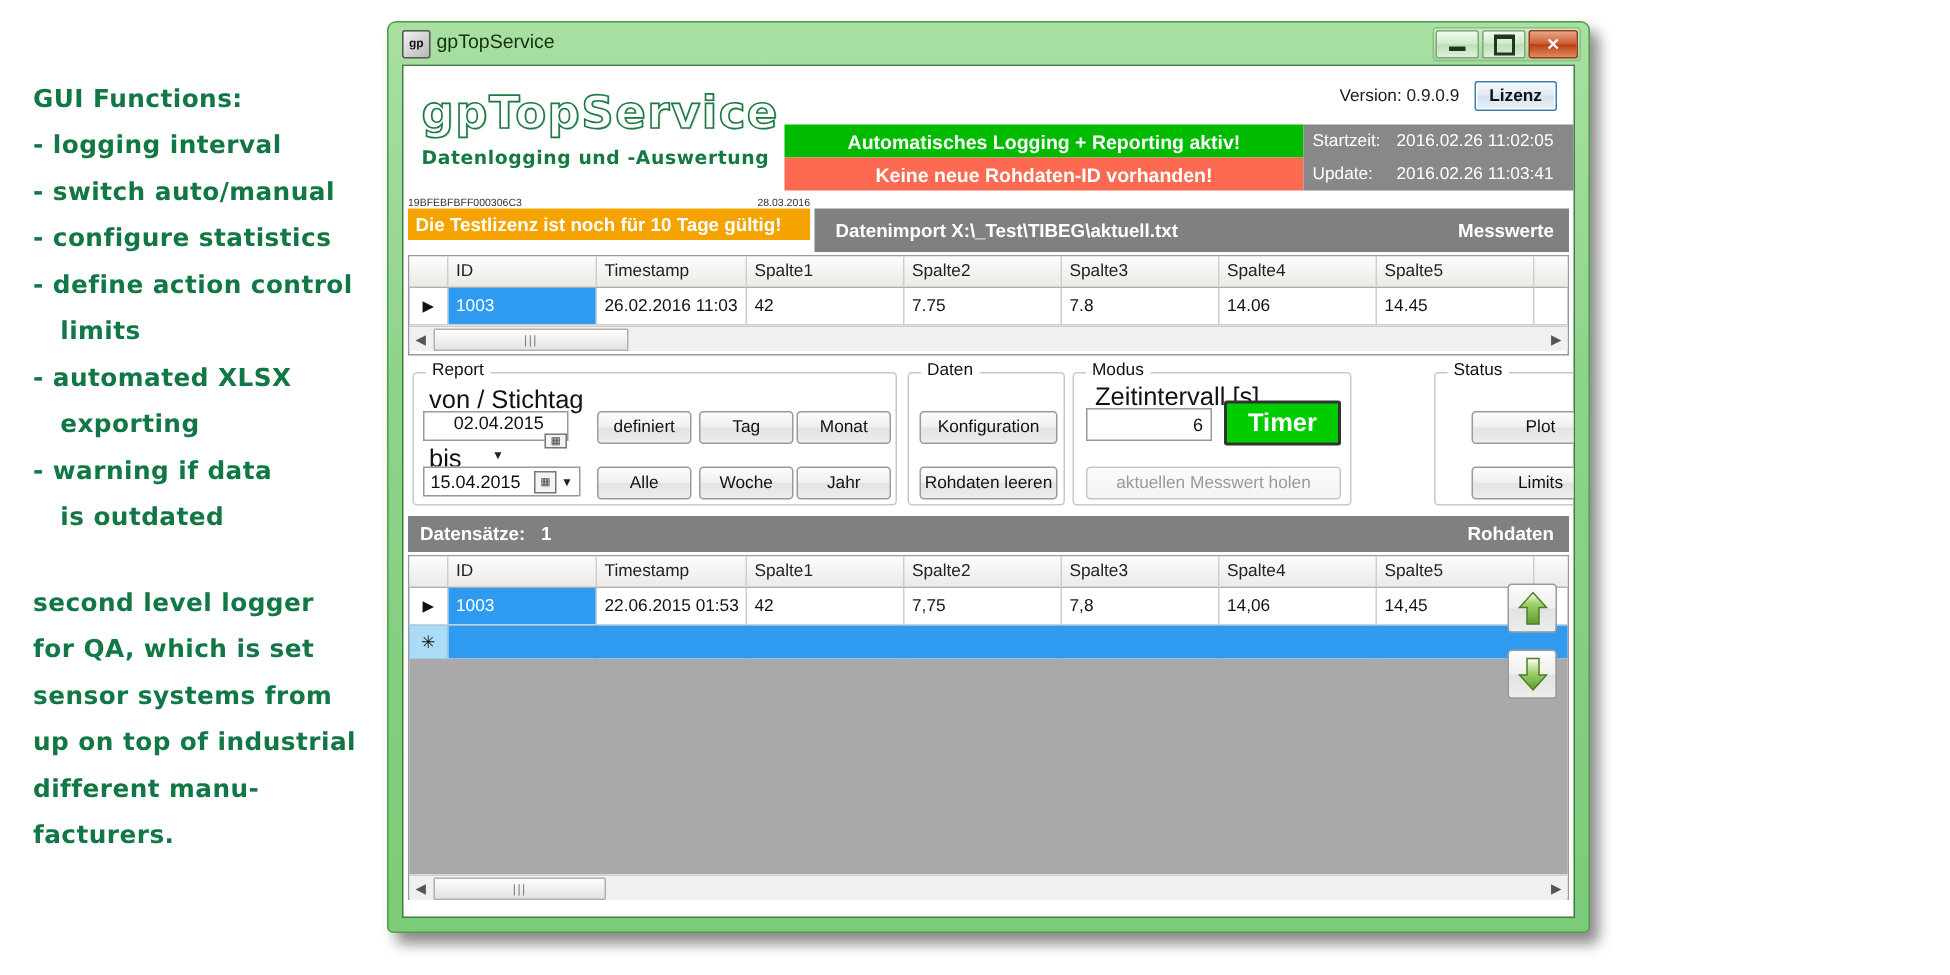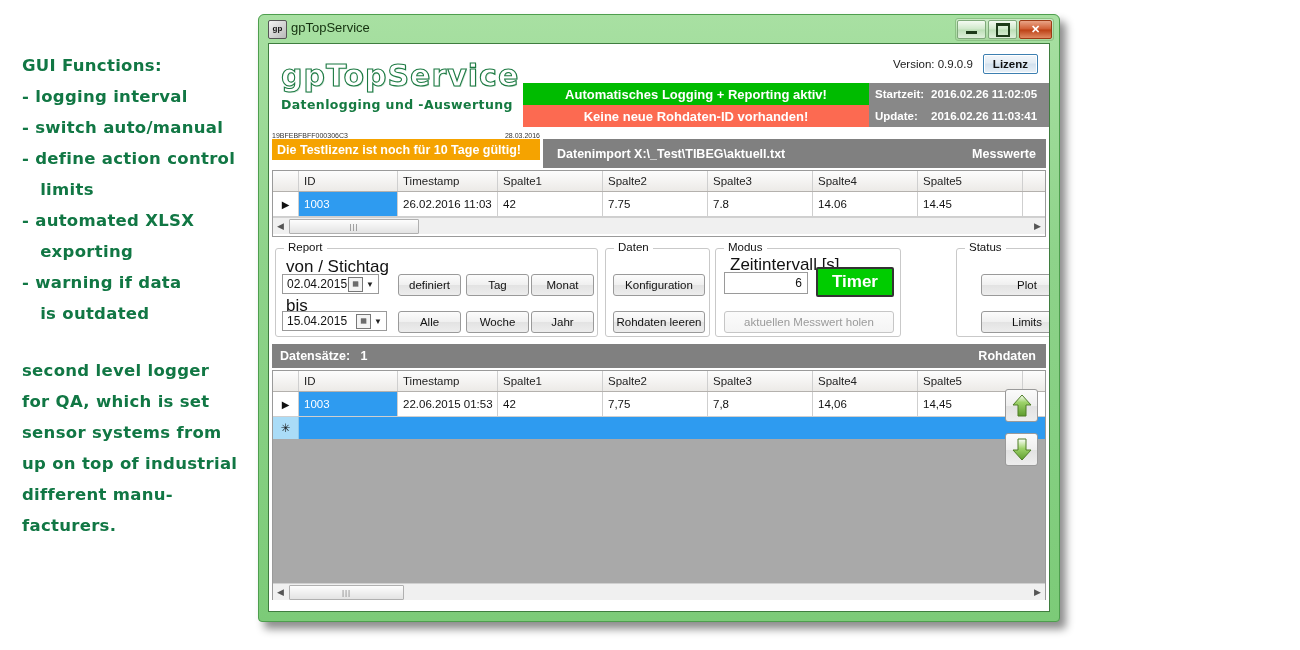--- a/index.html
+++ b/index.html
@@ -76,21 +76,21 @@
   #banner-green,#banner-red{
     position:absolute;left:254px;width:346px;height:22px;
     display:flex;align-items:center;justify-content:center;
     font-size:13px;font-weight:bold;color:#ffffff;
     font-family:"Liberation Sans",sans-serif;
   }
   #banner-green{top:39px;background:#00bb00;}
   #banner-red{top:61px;background:#fc6a51;}
   #info-box{
     position:absolute;left:600px;top:39px;width:186px;height:44px;background:#888888;
-    color:#ffffff;font-size:11.5px;font-weight:bold;
+    color:#ffffff;font-size:11.5px;font-weight:normal;
   }
   #info-box .inf-row{display:flex;height:22px;align-items:center;}
   #info-box .inf-k{width:56px;padding-left:6px;}
   #info-box .inf-v{}
   
   #serial-row{
     position:absolute;left:3px;top:84px;width:268px;height:11px;
     font-size:7px;color:#333;font-family:"Liberation Sans",sans-serif;
     display:flex;justify-content:space-between;align-items:flex-end;
   }
@@ -189,20 +189,21 @@
     display:flex;align-items:center;justify-content:center;box-sizing:border-box;
   }
 </style>
 </head>
 <body>
 
 <div id="annotations">
   <div class="ann-line">GUI Functions:</div>
   <div class="ann-line">- logging interval</div>
   <div class="ann-line">- switch auto/manual</div>
+  <div class="ann-line">- configure statistics</div>
   <div class="ann-line">- define action control</div>
   <div class="ann-line">   limits</div>
   <div class="ann-line">- automated XLSX</div>
   <div class="ann-line">   exporting</div>
   <div class="ann-line">- warning if data</div>
   <div class="ann-line">   is outdated</div>
   <div class="ann-gap"></div>
   <div class="ann-line">second level logger</div>
   <div class="ann-line">for QA, which is set</div>
   <div class="ann-line">sensor systems from</div>
@@ -287,21 +288,21 @@
       <div class="scrollbar">
         <div class="sb-left">◀</div>
         <div class="sb-thumb" style="width:128px;">|||</div>
         <div class="sb-right">▶</div>
       </div>
     </div>
 
     <div class="groupbox" style="left:6px;top:204px;width:323px;height:89px;">
       <span class="gb-title">Report</span>
       <span class="lbl" style="left:10px;top:8px;">von / Stichtag</span>
-      <div class="datefield" style="left:6px;top:25px;width:97px;height:20px;">
+      <div class="datefield" style="left:6px;top:25px;width:97px;height:20px;flex-direction:column;">
         <span>02.04.2015</span>
         <span class="cal">▦</span>
         <span class="chev">▼</span>
       </div>
       <span class="lbl" style="left:10px;top:47px;">bis</span>
       <div class="datefield" style="left:6px;top:62px;width:105px;height:20px;">
         <span>15.04.2015</span>
         <span class="cal">▦</span>
         <span class="chev">▼</span>
       </div>

